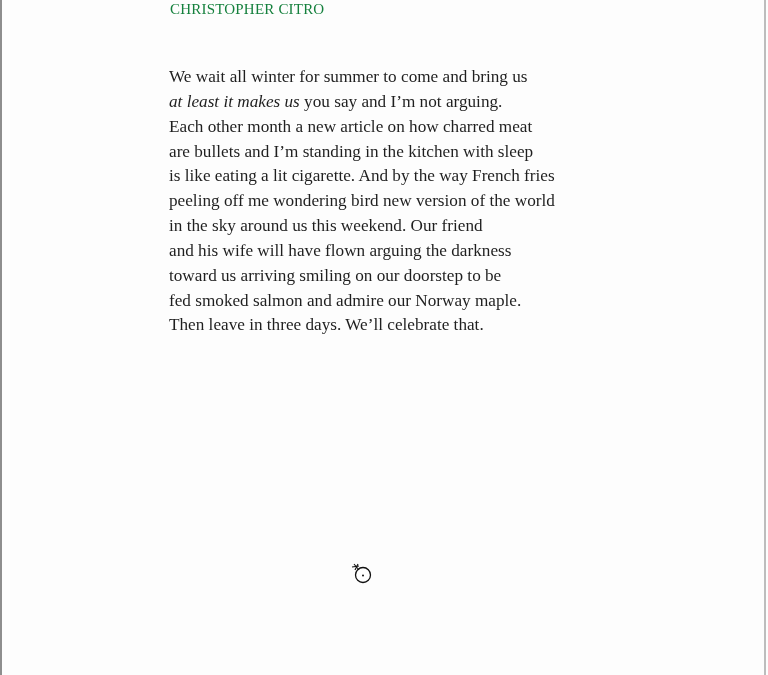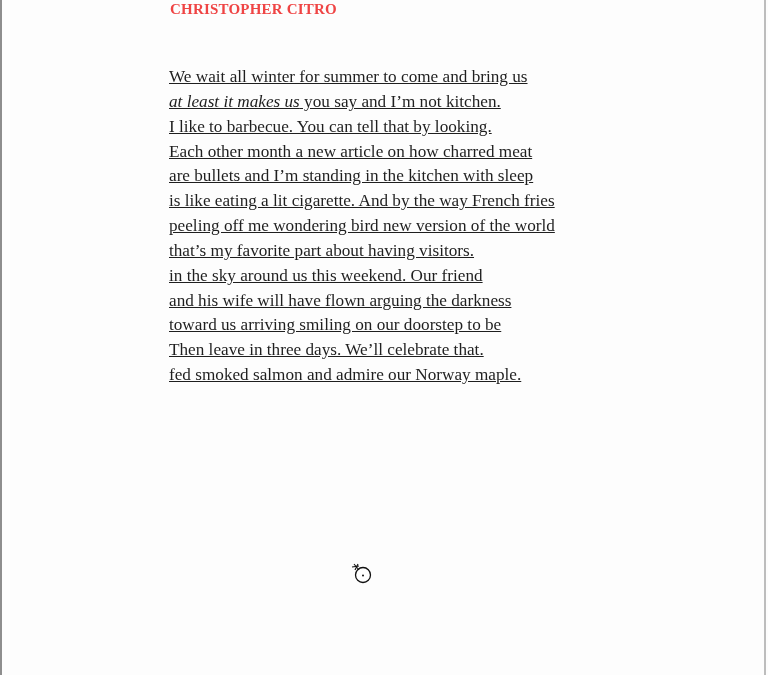--- a/index.html
+++ b/index.html
@@ -25,71 +25,68 @@
       border-left: 2px solid #8e8e8e;
       border-right: 2px solid #bdbdbd;
       box-sizing: border-box;
     }
     .author {
       position: absolute;
       left: 168px;
       top: 1px;
       font-size: 15px;
       letter-spacing: 0.2px;
-      color: #ef4444;
+      color: #15803d;
       margin: 0;
-      font-weight: bold;
+      font-weight: normal;
     }
     .poem {
       position: absolute;
       left: 167px;
       top: 65px;
       margin: 0;
       padding: 0;
       list-style: none;
     }
     .poem li {
       font-size: 17.2px;
       line-height: 24.85px;
       height: 24.85px;
       white-space: nowrap;
       color: #1f1f1f;
-      text-decoration: underline;
     }
     .poem li em {
       font-style: italic;
     }
     .cursor {
       position: absolute;
       left: 347px;
       top: 561px;
       width: 26px;
       height: 26px;
     }
   </style>
 </head>
 <body>
 
 <div class="page">
   <h2 class="author">CHRISTOPHER CITRO</h2>
 
   <ul class="poem">
     <li><em></em><span>We wait all winter for summer to come and bring us</span></li>
-    <li><em>at least it makes us</em><span> you say and I’m not kitchen.</span></li>
-    <li><em></em><span>I like to barbecue. You can tell that by looking.</span></li>
+    <li><em>at least it makes us</em><span> you say and I’m not arguing.</span></li>
     <li><em></em><span>Each other month a new article on how charred meat</span></li>
     <li><em></em><span>are bullets and I’m standing in the kitchen with sleep</span></li>
     <li><em></em><span>is like eating a lit cigarette. And by the way French fries</span></li>
     <li><em></em><span>peeling off me wondering bird new version of the world</span></li>
-    <li><em></em><span>that’s my favorite part about having visitors.</span></li>
     <li><em></em><span>in the sky around us this weekend. Our friend</span></li>
     <li><em></em><span>and his wife will have flown arguing the darkness</span></li>
     <li><em></em><span>toward us arriving smiling on our doorstep to be</span></li>
+    <li><em></em><span>fed smoked salmon and admire our Norway maple.</span></li>
     <li><em></em><span>Then leave in three days. We’ll celebrate that.</span></li>
-    <li><em></em><span>fed smoked salmon and admire our Norway maple.</span></li>
   </ul>
 
   <svg class="cursor" viewBox="0 0 26 26">
     <circle cx="14" cy="14" r="7.5" fill="#ffffff" stroke="#111" stroke-width="1.3"></circle>
     <circle cx="14" cy="14.5" r="1" fill="#111"></circle>
     <line x1="5" y1="3" x2="10" y2="9" stroke="#111" stroke-width="1.1"></line>
     <line x1="3" y1="6" x2="10" y2="5" stroke="#111" stroke-width="1.1"></line>
     <line x1="6" y1="9" x2="9" y2="3" stroke="#111" stroke-width="1.1"></line>
   </svg>
 </div>

